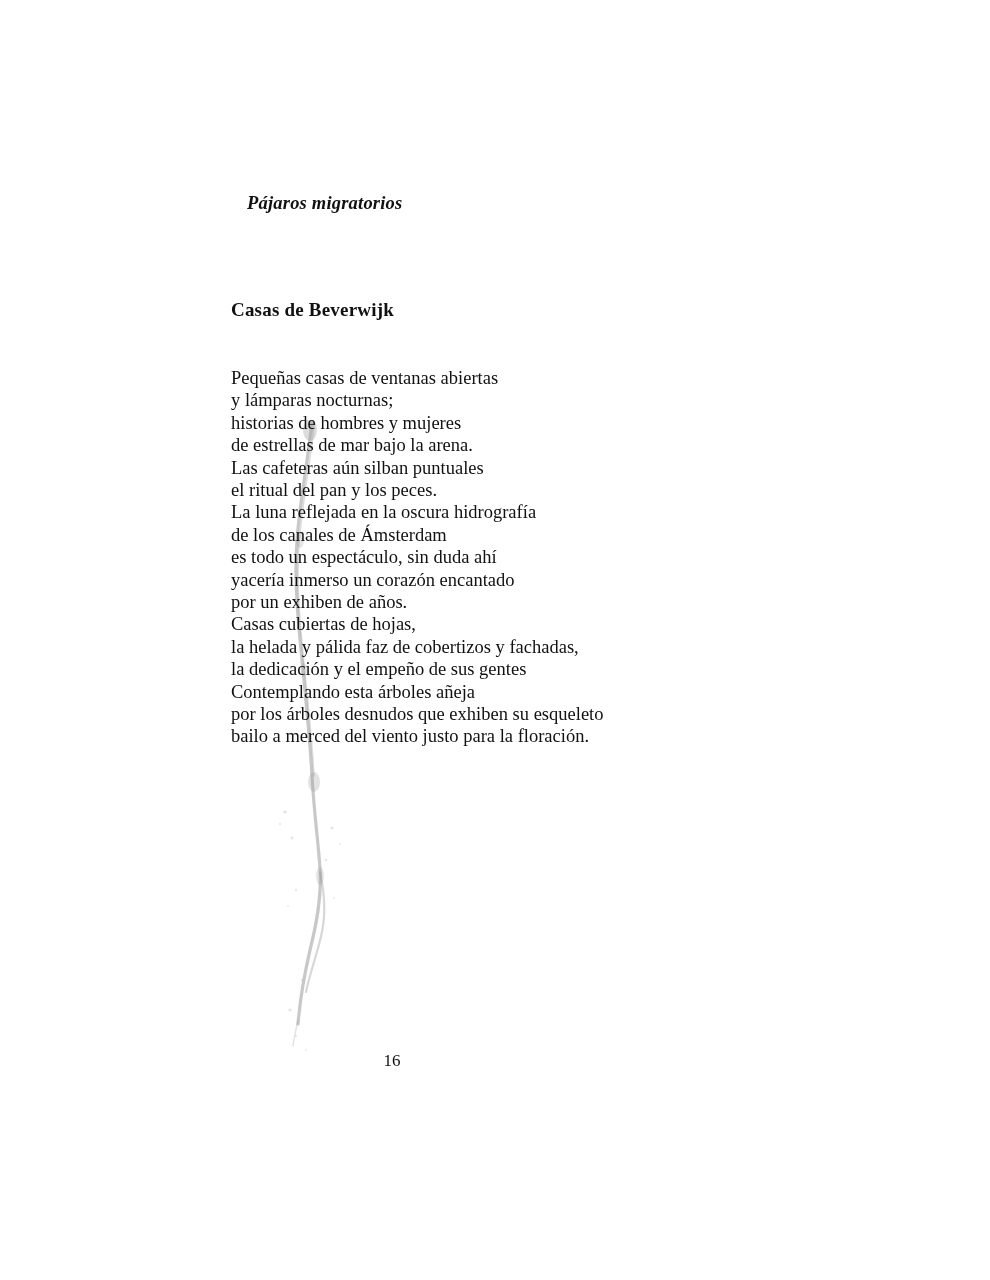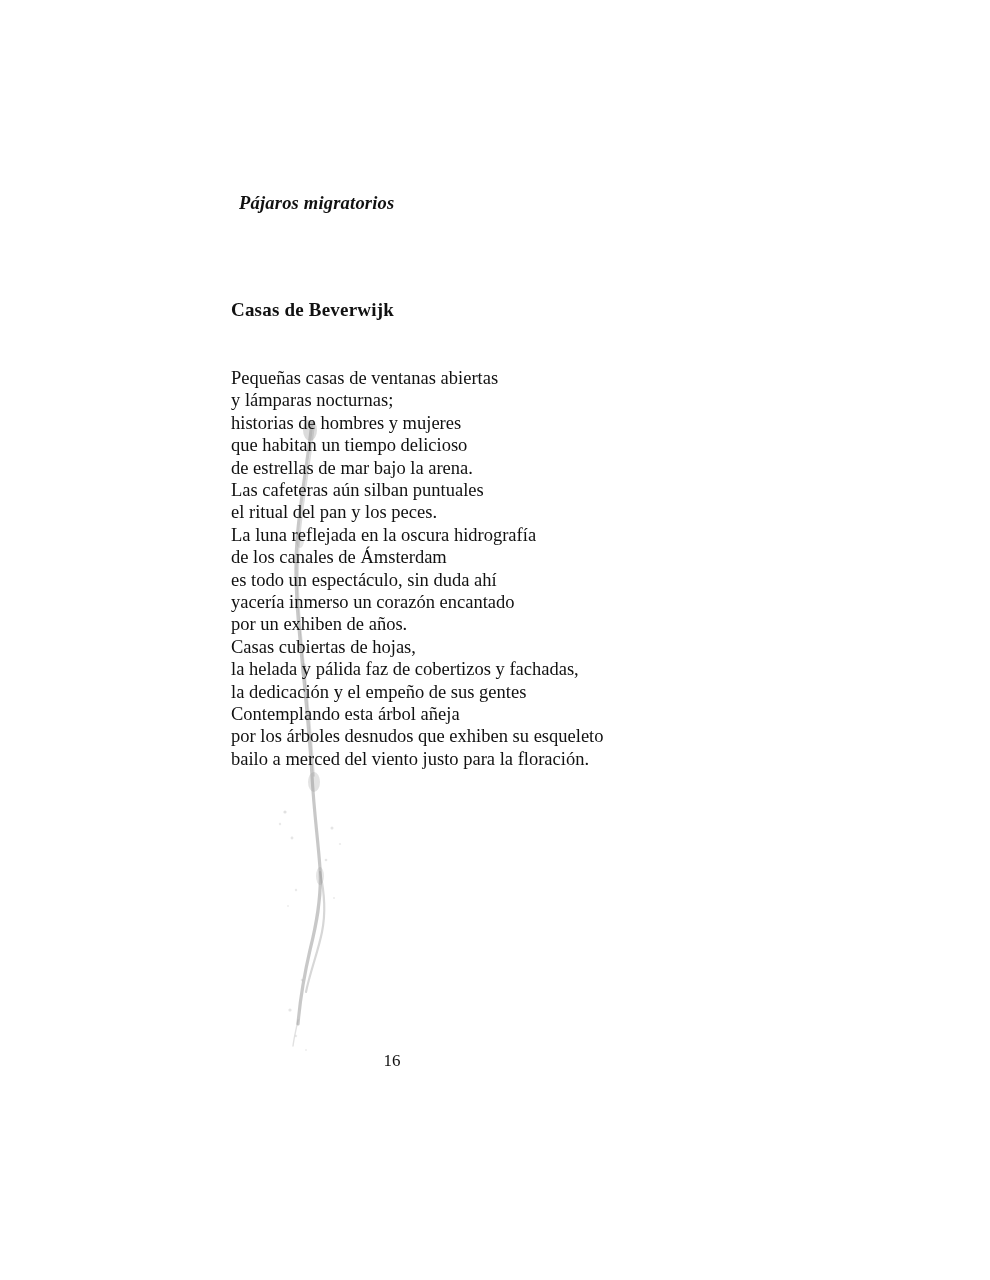--- a/index.html
+++ b/index.html
@@ -20,21 +20,21 @@
     position: absolute;
     left: 231px;
     top: 192px;
     width: 620px;
   }
   .series-title {
     font-style: italic;
     font-weight: bold;
     font-size: 18.5px;
     letter-spacing: 0.2px;
-    margin: 0 0 0 8px;
+    margin: 0 0 0 16px;
     line-height: 1.2;
   }
   .poem-title {
     font-weight: bold;
     font-size: 19px;
     letter-spacing: 0.2px;
     margin: 85px 0 0 0;
     line-height: 1.2;
   }
   .poem-body {
@@ -101,33 +101,32 @@
     </g>
   </svg>
 
   <div class="content">
     <div class="series-title">Pájaros migratorios</div>
     <div class="poem-title">Casas de Beverwijk</div>
     <div class="poem-body">
       <span class="poem-line">Pequeñas casas de ventanas abiertas</span>
       <span class="poem-line">y lámparas nocturnas;</span>
       <span class="poem-line">historias de hombres y mujeres</span>
-      <span class="poem-line">que habitan un tiempo delicioso</span>
       <span class="poem-line">de estrellas de mar bajo la arena.</span>
       <span class="poem-line">Las cafeteras aún silban puntuales</span>
       <span class="poem-line">el ritual del pan y los peces.</span>
       <span class="poem-line">La luna reflejada en la oscura hidrografía</span>
       <span class="poem-line">de los canales de Ámsterdam</span>
       <span class="poem-line">es todo un espectáculo, sin duda ahí</span>
       <span class="poem-line">yacería inmerso un corazón encantado</span>
       <span class="poem-line">por un exhiben de años.</span>
       <span class="poem-line">Casas cubiertas de hojas,</span>
       <span class="poem-line">la helada y pálida faz de cobertizos y fachadas,</span>
       <span class="poem-line">la dedicación y el empeño de sus gentes</span>
-      <span class="poem-line">Contemplando esta árbol añeja</span>
+      <span class="poem-line">Contemplando esta árboles añeja</span>
       <span class="poem-line">por los árboles desnudos que exhiben su esqueleto</span>
       <span class="poem-line">bailo a merced del viento justo para la floración.</span>
     </div>
   </div>
 
   <div class="folio">16</div>
 
 </div>
 
 </body></html>

